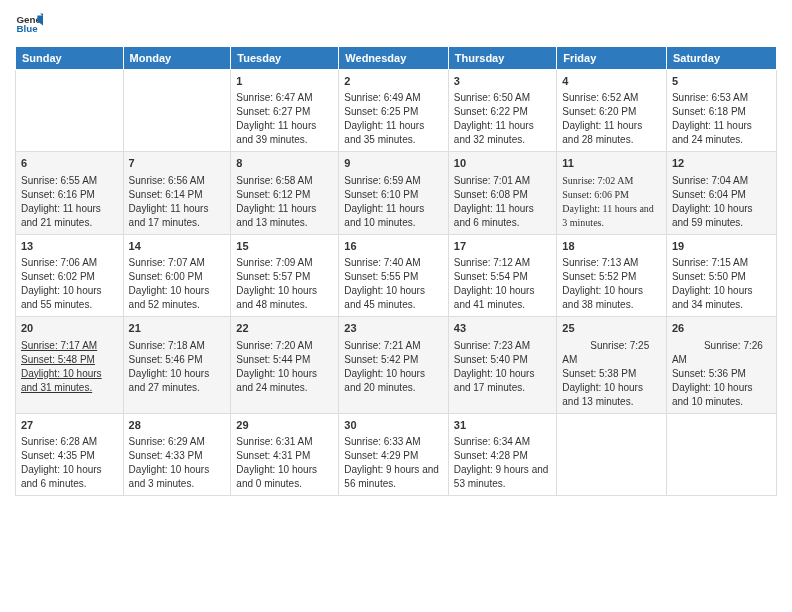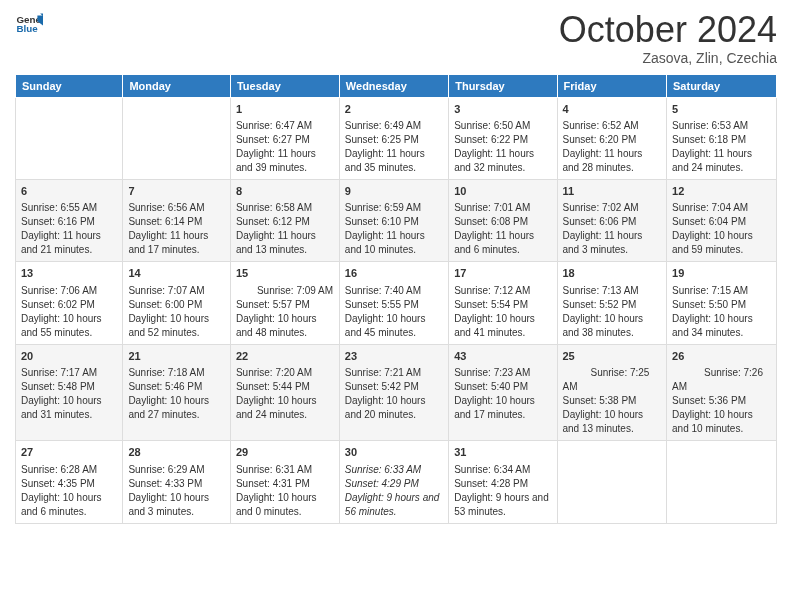--- a/index.html
+++ b/index.html
@@ -92,24 +92,20 @@
 
 <div class="page">
   <div class="header">
     <div class="logo">
       <svg class="logo-icon" viewBox="0 0 40 40" xmlns="http://www.w3.org/2000/svg">
         <text x="2" y="18" font-size="14" font-weight="bold" fill="#333" font-family="Arial">General</text>
         <text x="2" y="32" font-size="14" font-weight="bold" fill="#1a6aab" font-family="Arial">Blue</text>
         <polygon points="32,8 40,8 40,22 32,16" fill="#1a6aab"></polygon>
         <polygon points="36,5 40,5 40,9" fill="#1a6aab"></polygon>
       </svg>
-    </div>
-    <div class="title-block">
-      <div class="month-title">October 2024</div>
-      <div class="location">Zasova, Zlin, Czechia</div>
     </div>
   </div>
 
   <table class="calendar-table">
     <thead>
       <tr>
         <th>Sunday</th>
         <th>Monday</th>
         <th>Tuesday</th>
         <th>Wednesday</th>
@@ -147,52 +143,52 @@
 Daylight: 11 hours and 17 minutes.</span></td>
           <td><span class="day-number">8</span><span class="day-info" style="white-space: pre-line;">Sunrise: 6:58 AM
 Sunset: 6:12 PM
 Daylight: 11 hours and 13 minutes.</span></td>
           <td><span class="day-number">9</span><span class="day-info" style="white-space: pre-line; margin-top: 23px;">Sunrise: 6:59 AM
 Sunset: 6:10 PM
 Daylight: 11 hours and 10 minutes.</span></td>
           <td><span class="day-number">10</span><span class="day-info" style="white-space: pre-line;">Sunrise: 7:01 AM
 Sunset: 6:08 PM
 Daylight: 11 hours and 6 minutes.</span></td>
-          <td><span class="day-number">11</span><span class="day-info" style="white-space: pre-line;">Sunrise: 7:02 AM
+          <td><span class="day-number">11</span><span class="day-info" style="white-space: pre-line; font-family: Liberation Serif, serif;">Sunrise: 7:02 AM
 Sunset: 6:06 PM
 Daylight: 11 hours and 3 minutes.</span></td>
           <td><span class="day-number">12</span><span class="day-info" style="white-space: pre-line;">Sunrise: 7:04 AM
 Sunset: 6:04 PM
 Daylight: 10 hours and 59 minutes.</span></td>
         </tr>
         <tr>
           <td><span class="day-number">13</span><span class="day-info" style="white-space: pre-line;">Sunrise: 7:06 AM
 Sunset: 6:02 PM
 Daylight: 10 hours and 55 minutes.</span></td>
           <td><span class="day-number">14</span><span class="day-info" style="white-space: pre-line;">Sunrise: 7:07 AM
 Sunset: 6:00 PM
 Daylight: 10 hours and 52 minutes.</span></td>
-          <td><span class="day-number">15</span><span class="day-info" style="white-space: pre-line; margin-left: 21px;">Sunrise: 7:09 AM
+          <td><span class="day-number">15</span><span class="day-info" style="white-space: pre-line;">Sunrise: 7:09 AM
 Sunset: 5:57 PM
 Daylight: 10 hours and 48 minutes.</span></td>
           <td><span class="day-number">16</span><span class="day-info" style="white-space: pre-line;">Sunrise: 7:40 AM
 Sunset: 5:55 PM
 Daylight: 10 hours and 45 minutes.</span></td>
           <td><span class="day-number">17</span><span class="day-info" style="white-space: pre-line;">Sunrise: 7:12 AM
 Sunset: 5:54 PM
 Daylight: 10 hours and 41 minutes.</span></td>
           <td><span class="day-number">18</span><span class="day-info" style="white-space: pre-line;">Sunrise: 7:13 AM
 Sunset: 5:52 PM
 Daylight: 10 hours and 38 minutes.</span></td>
           <td><span class="day-number">19</span><span class="day-info" style="white-space: pre-line;">Sunrise: 7:15 AM
 Sunset: 5:50 PM
 Daylight: 10 hours and 34 minutes.</span></td>
         </tr>
         <tr>
-          <td><span class="day-number">20</span><span class="day-info" style="white-space: pre-line;">Sunrise: 7:17 AM
+          <td><span class="day-number">20</span><span class="day-info" style="white-space: pre-line; text-decoration: underline;">Sunrise: 7:17 AM
 Sunset: 5:48 PM
 Daylight: 10 hours and 31 minutes.</span></td>
           <td><span class="day-number">21</span><span class="day-info" style="white-space: pre-line;">Sunrise: 7:18 AM
 Sunset: 5:46 PM
 Daylight: 10 hours and 27 minutes.</span></td>
           <td><span class="day-number">22</span><span class="day-info" style="white-space: pre-line;">Sunrise: 7:20 AM
 Sunset: 5:44 PM
 Daylight: 10 hours and 24 minutes.</span></td>
           <td><span class="day-number">23</span><span class="day-info" style="white-space: pre-line;">Sunrise: 7:21 AM
 Sunset: 5:42 PM
@@ -210,21 +206,21 @@
         <tr>
           <td><span class="day-number">27</span><span class="day-info" style="white-space: pre-line;">Sunrise: 6:28 AM
 Sunset: 4:35 PM
 Daylight: 10 hours and 6 minutes.</span></td>
           <td><span class="day-number">28</span><span class="day-info" style="white-space: pre-line;">Sunrise: 6:29 AM
 Sunset: 4:33 PM
 Daylight: 10 hours and 3 minutes.</span></td>
           <td><span class="day-number">29</span><span class="day-info" style="white-space: pre-line;">Sunrise: 6:31 AM
 Sunset: 4:31 PM
 Daylight: 10 hours and 0 minutes.</span></td>
-          <td><span class="day-number">30</span><span class="day-info" style="white-space: pre-line; font-style: italic;">Sunrise: 6:33 AM
+          <td><span class="day-number">30</span><span class="day-info" style="white-space: pre-line;">Sunrise: 6:33 AM
 Sunset: 4:29 PM
 Daylight: 9 hours and 56 minutes.</span></td>
           <td><span class="day-number">31</span><span class="day-info" style="white-space: pre-line;">Sunrise: 6:34 AM
 Sunset: 4:28 PM
 Daylight: 9 hours and 53 minutes.</span></td>
           <td class="empty-cell"></td>
           <td class="empty-cell"></td>
         </tr>
       </tbody>
   </table>

